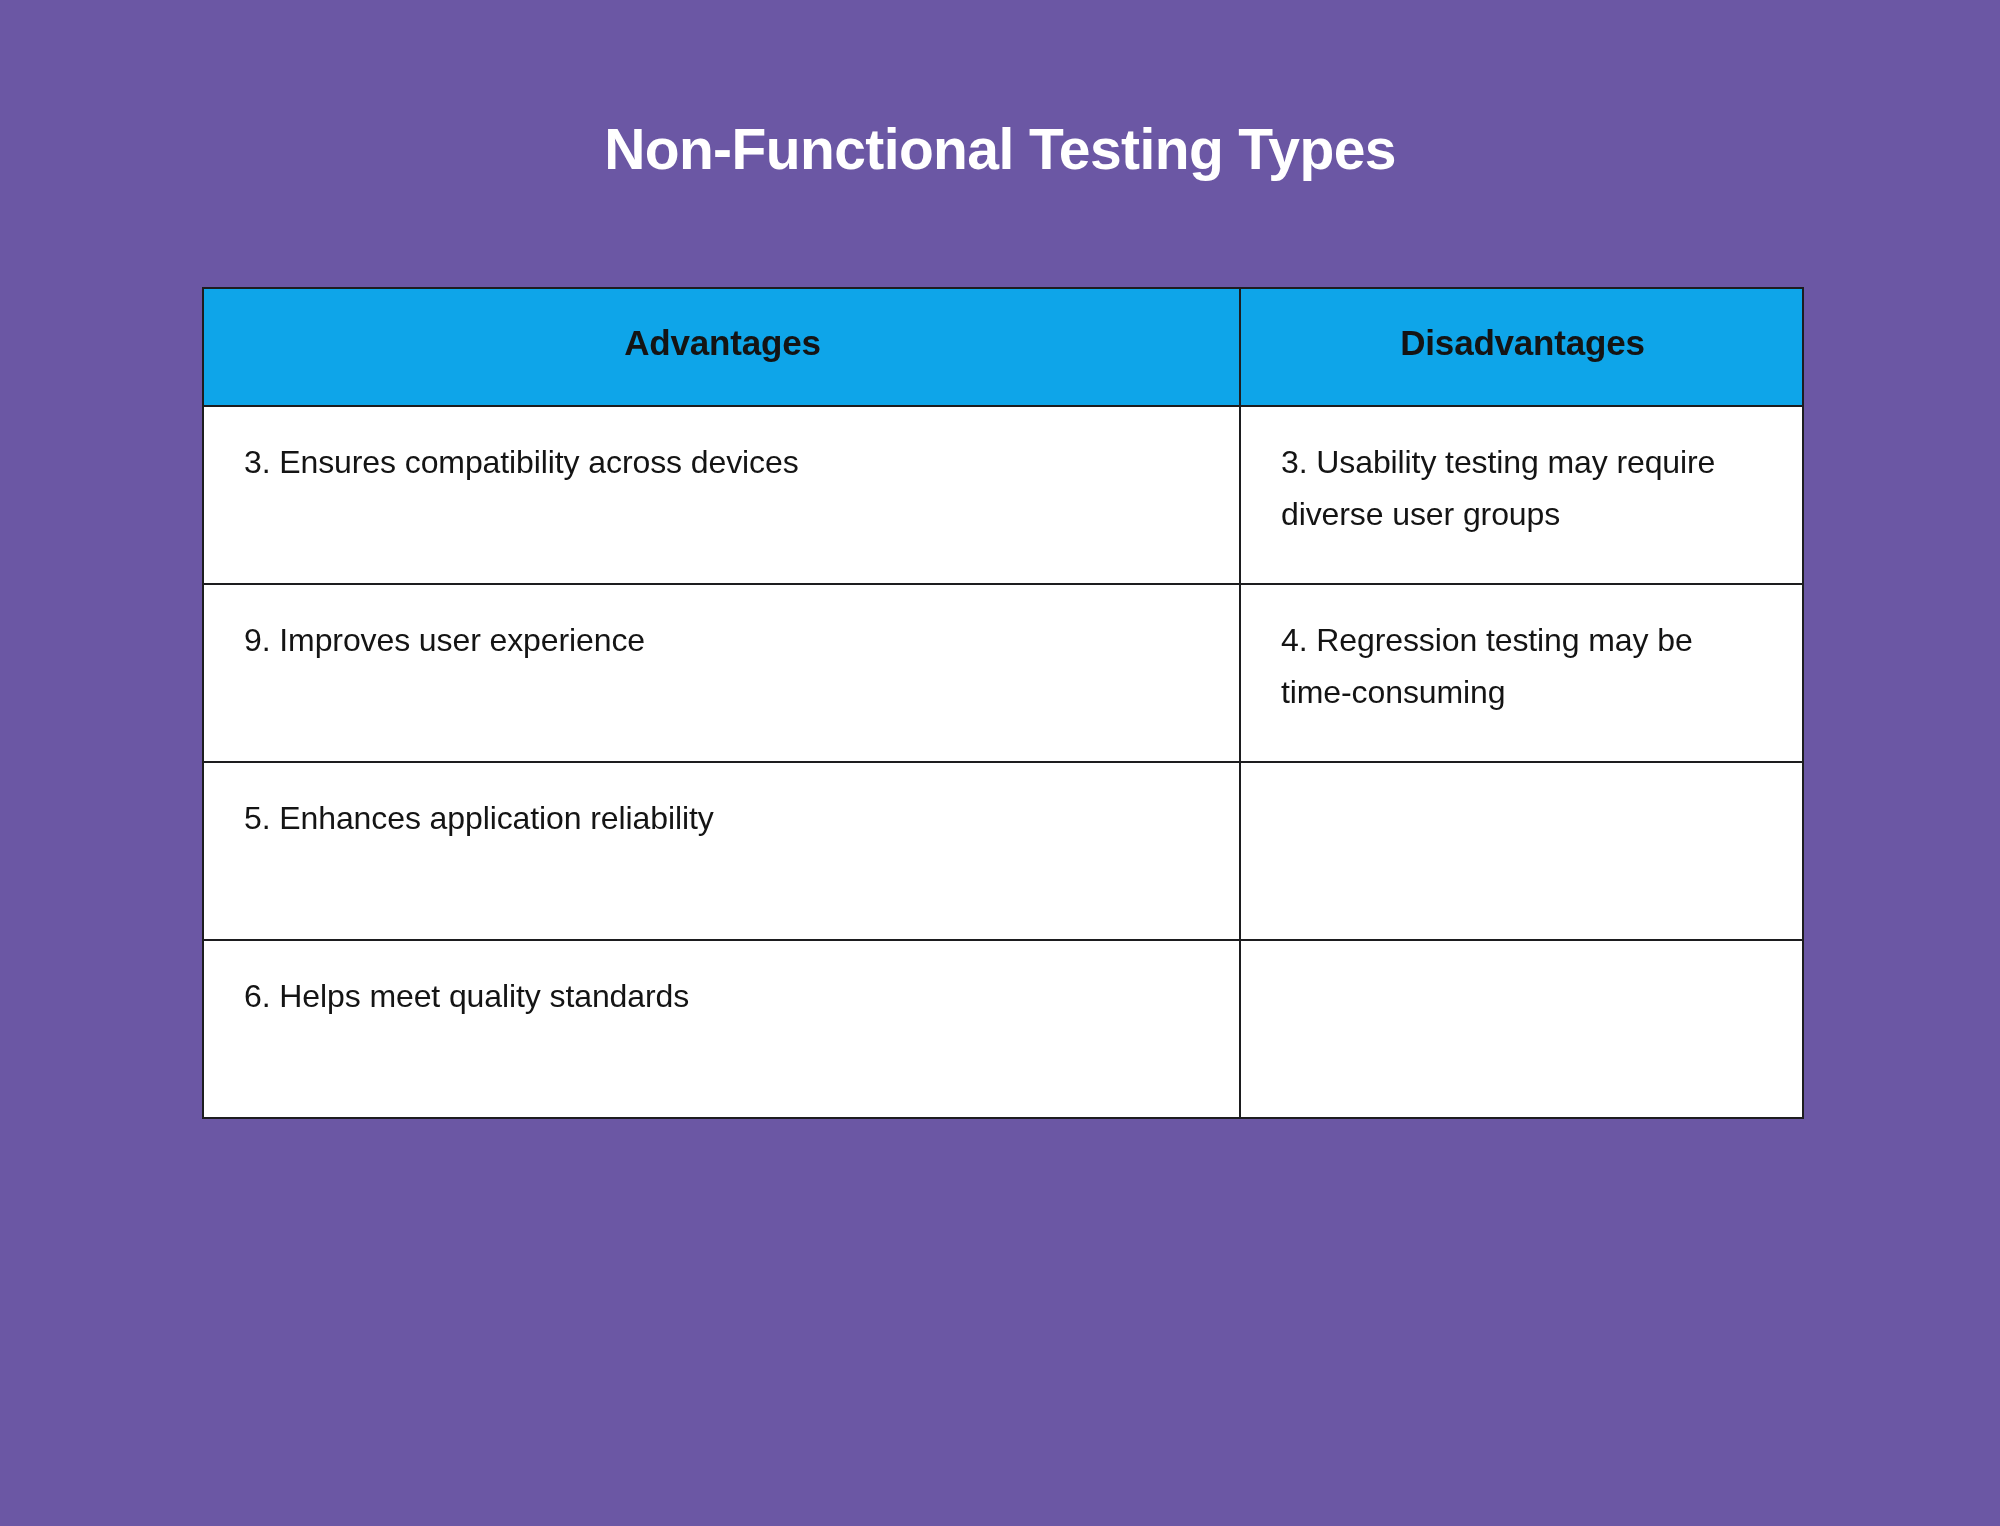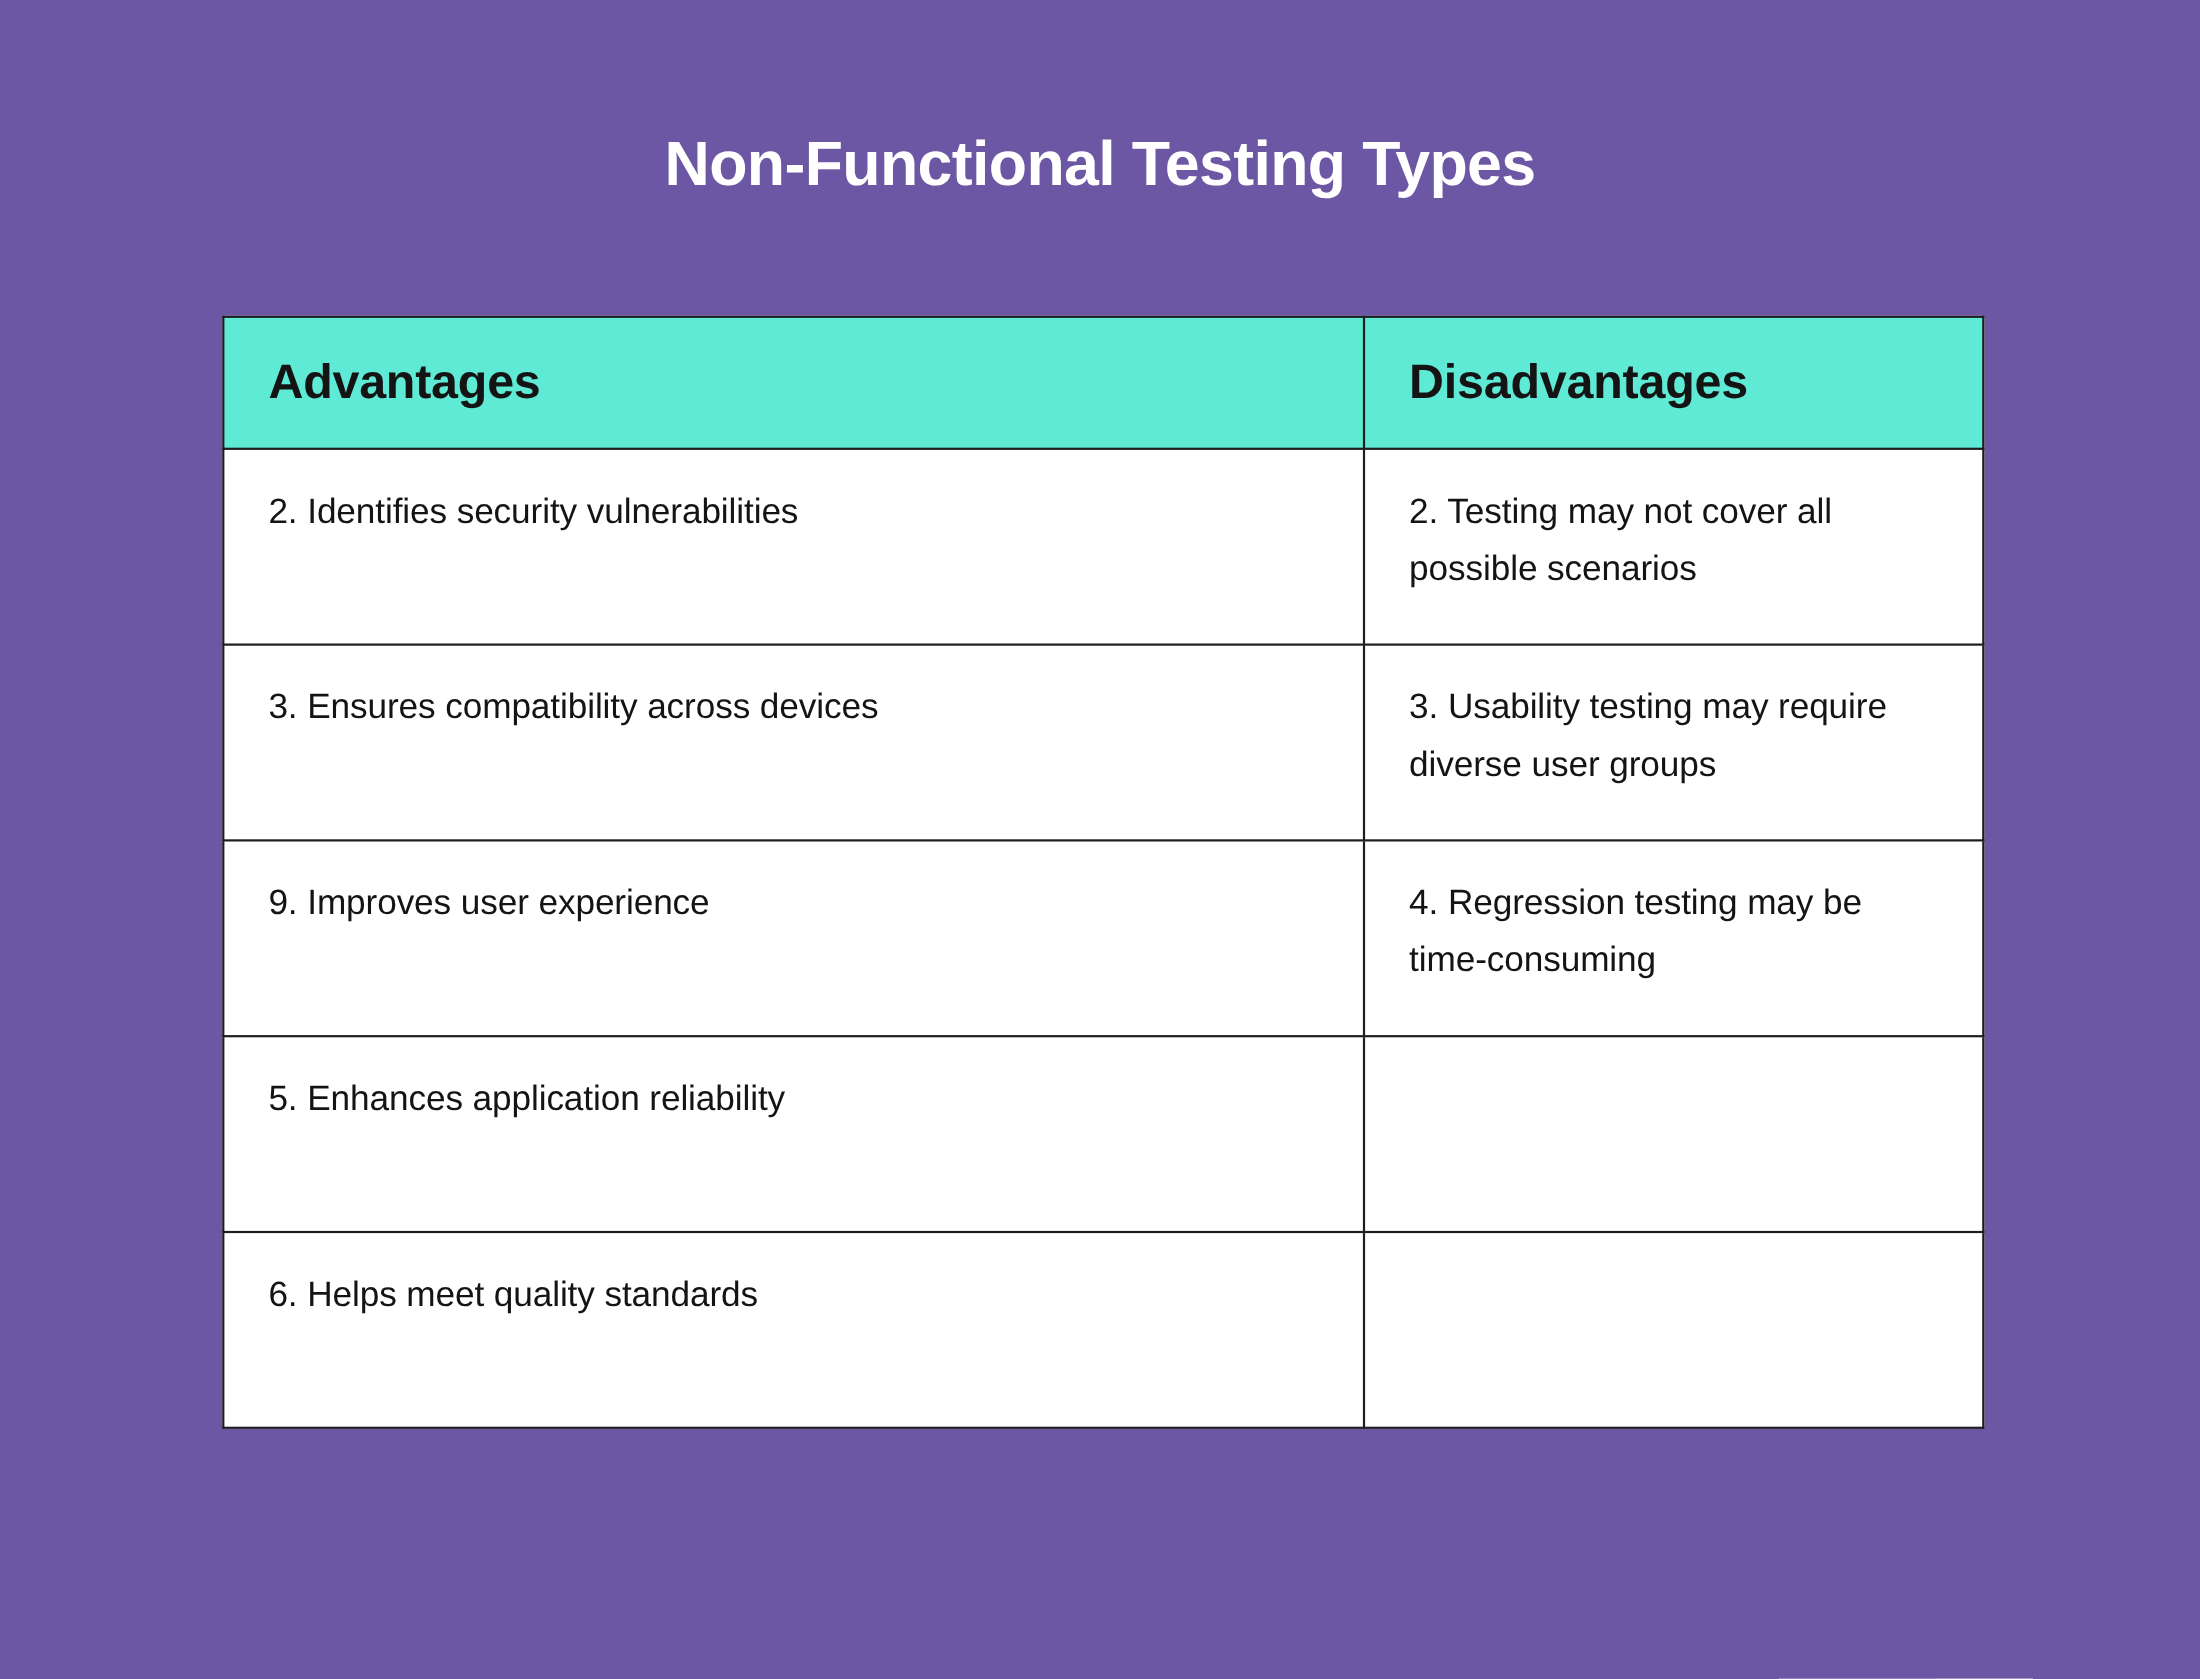--- a/index.html
+++ b/index.html
@@ -57,27 +57,28 @@
   table.compare-table th,
   table.compare-table td {
     border: 2px solid #1d1d1f;
     text-align: left;
     vertical-align: top;
     padding: 30px 38px 30px 40px;
     color: #141414;
   }
 
   table.compare-table thead th {
-    background: #5eead4;
-    font-size: 44px;
+    background: #0ea5e9;
+    font-size: 35px;
     font-weight: 700;
     letter-spacing: -0.2px;
     height: 118px;
     padding-top: 34px;
     padding-bottom: 34px;
+    text-align: center;
   }
 
   table.compare-table tbody td {
     background: #ffffff;
     font-size: 32px;
     font-weight: 400;
     line-height: 1.62;
     letter-spacing: -0.1px;
   }
 
@@ -100,24 +101,20 @@
         <col class="col-dis">
       </colgroup>
       <thead>
         <tr>
           <th>Advantages</th>
           <th>Disadvantages</th>
         </tr>
       </thead>
       <tbody>
         <tr class="row-two-line">
-          <td>2. Identifies security vulnerabilities</td>
-          <td>2. Testing may not cover all possible scenarios</td>
-        </tr>
-        <tr class="row-two-line">
           <td>3. Ensures compatibility across devices</td>
           <td>3. Usability testing may require diverse user groups</td>
         </tr>
         <tr class="row-two-line">
           <td>9. Improves user experience</td>
           <td>4. Regression testing may be time-consuming</td>
         </tr>
         <tr class="row-one-line">
           <td>5. Enhances application reliability</td>
           <td class="cell-empty"></td>

